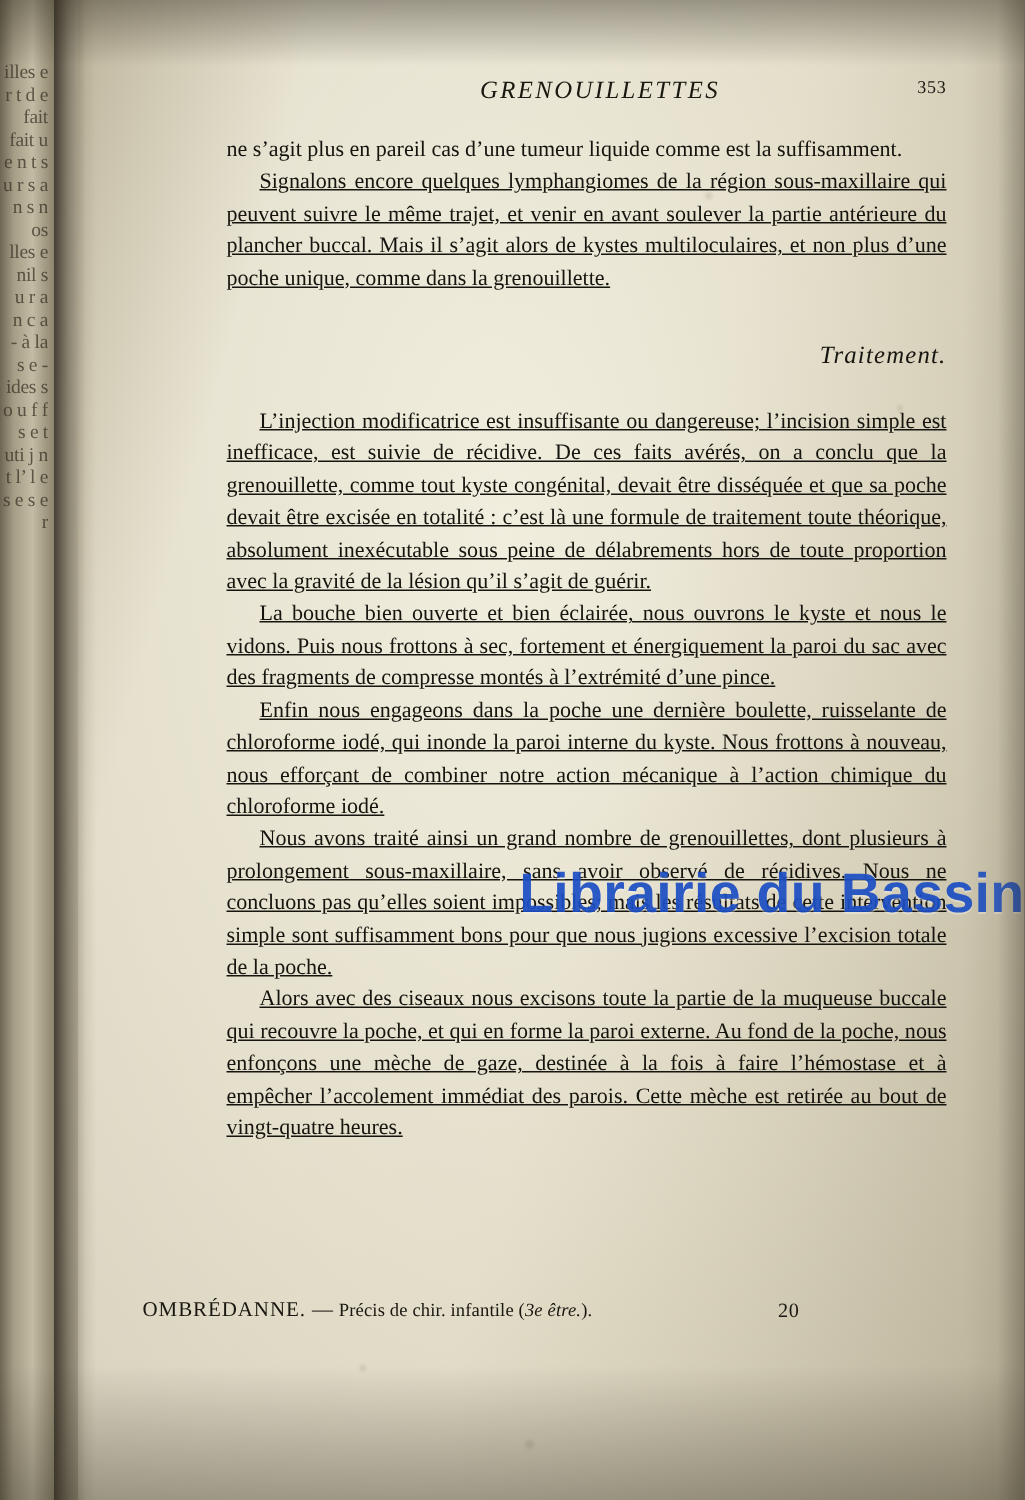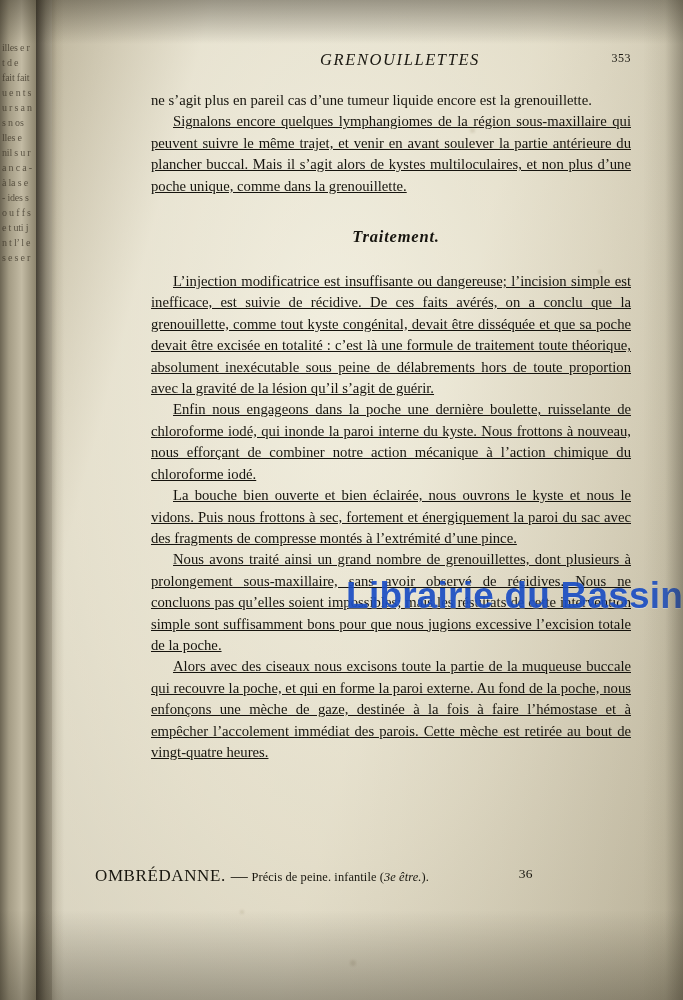--- a/index.html
+++ b/index.html
@@ -39,27 +39,27 @@
     width: 36px;
     height: 1000px;
     background: linear-gradient(to right, #6d6654 0%, #a49c85 25%, #c3bba4 60%, #8d856e 100%);
   }
   .left-page-text {
     position: absolute;
     left: 2px;
     top: 40px;
     width: 30px;
     color: #3a3326;
-    font-size: 10px;
+    font-size: 13px;
     line-height: 15px;
     font-family: "Liberation Serif", serif;
     opacity: 0.75;
     overflow: hidden;
     height: 880px;
-    text-align: left;
+    text-align: right;
     letter-spacing: -0.2px;
   }
 
   
   .gutter {
     position: absolute;
     left: 36px;
     top: 0;
     width: 28px;
     height: 1000px;
@@ -141,39 +141,39 @@
     text-align: justify;
     text-justify: inter-word;
     color: #16140e;
     hyphens: manual;
   }
   p.indent { text-indent: 22px; text-decoration: underline; }
   p.noindent { text-indent: 0; }
 
   .section-title {
     margin: 30px 0 24px 0;
-    text-align: center;
+    text-align: right;
     font-style: italic;
-    font-weight: bold;
+    font-weight: normal;
     font-size: 16.5px;
     letter-spacing: 0.8px;
     padding-left: 10px;
   }
 
   .colophon {
     position: absolute;
     left: 95px;
     top: 866px;
     width: 480px;
     font-size: 12.4px;
     color: #19170f;
     letter-spacing: 0.1px;
   }
   .colophon .cap {
-    font-size: 17px;
+    font-size: 14px;
     letter-spacing: 0.6px;
   }
   .colophon .sig {
     float: right;
     font-size: 13.5px;
     letter-spacing: 0.4px;
     margin-right: 42px;
   }
   .colophon i { font-style: italic; }
 
@@ -221,36 +221,36 @@
   <div class="spot" style="left:240px; top:910px; width:4px; height:4px;"></div>
   <div class="spot" style="left:350px; top:960px; width:6px; height:6px;"></div>
 
   <div class="content">
 
     <div class="header-row">
       <div class="running-head">GRENOUILLETTES</div>
       <div class="folio">353</div>
     </div>
 
-    <p class="body noindent">ne s’agit plus en pareil cas d’une tumeur liquide encore est la grenouillette.</p>
+    <p class="body noindent">ne s’agit plus en pareil cas d’une tumeur liquide comme est la suffisamment.</p>
     <p class="body indent">Signalons encore quelques lymphangiomes de la région sous-maxillaire qui peuvent suivre le même trajet, et venir en avant soulever la partie antérieure du plancher buccal. Mais il s’agit alors de kystes multiloculaires, et non plus d’une poche unique, comme dans la grenouillette.</p>
 
     <div class="section-title">Traitement.</div>
 
     <p class="body indent">L’injection modificatrice est insuffisante ou dangereuse; l’incision simple est inefficace, est suivie de récidive. De ces faits avérés, on a conclu que la grenouillette, comme tout kyste congénital, devait être disséquée et que sa poche devait être excisée en totalité : c’est là une formule de traitement toute théorique, absolument inexécutable sous peine de délabrements hors de toute proportion avec la gravité de la lésion qu’il s’agit de guérir.</p>
+    <p class="body indent">La bouche bien ouverte et bien éclairée, nous ouvrons le kyste et nous le vidons. Puis nous frottons à sec, fortement et énergiquement la paroi du sac avec des fragments de compresse montés à l’extrémité d’une pince.</p>
     <p class="body indent">Enfin nous engageons dans la poche une dernière boulette, ruisselante de chloroforme iodé, qui inonde la paroi interne du kyste. Nous frottons à nouveau, nous efforçant de combiner notre action mécanique à l’action chimique du chloroforme iodé.</p>
-    <p class="body indent">La bouche bien ouverte et bien éclairée, nous ouvrons le kyste et nous le vidons. Puis nous frottons à sec, fortement et énergiquement la paroi du sac avec des fragments de compresse montés à l’extrémité d’une pince.</p>
     <p class="body indent">Nous avons traité ainsi un grand nombre de grenouillettes, dont plusieurs à prolongement sous-maxillaire, sans avoir observé de récidives. Nous ne concluons pas qu’elles soient impossibles; mais les résultats de cette intervention simple sont suffisamment bons pour que nous jugions excessive l’excision totale de la poche.</p>
     <p class="body indent">Alors avec des ciseaux nous excisons toute la partie de la muqueuse buccale qui recouvre la poche, et qui en forme la paroi externe. Au fond de la poche, nous enfonçons une mèche de gaze, destinée à la fois à faire l’hémostase et à empêcher l’accolement immédiat des parois. Cette mèche est retirée au bout de vingt-quatre heures.</p>
 
   </div>
 
   <div class="colophon">
-    <span class="sig">36</span>
-    <span class="cap">OMBRÉDANNE. —</span><span> Précis de peine. infantile (</span><i>3e être.</i><span>).</span>
+    <span class="sig">20</span>
+    <span class="cap">OMBRÉDANNE. —</span><span> Précis de chir. infantile (</span><i>3e être.</i><span>).</span>
   </div>
 
   <div class="watermark">Librairie du Bassin</div>
 
   <div class="edge-top"></div>
   <div class="edge-right"></div>
   <div class="edge-bottom"></div>
 
 </div>
 

